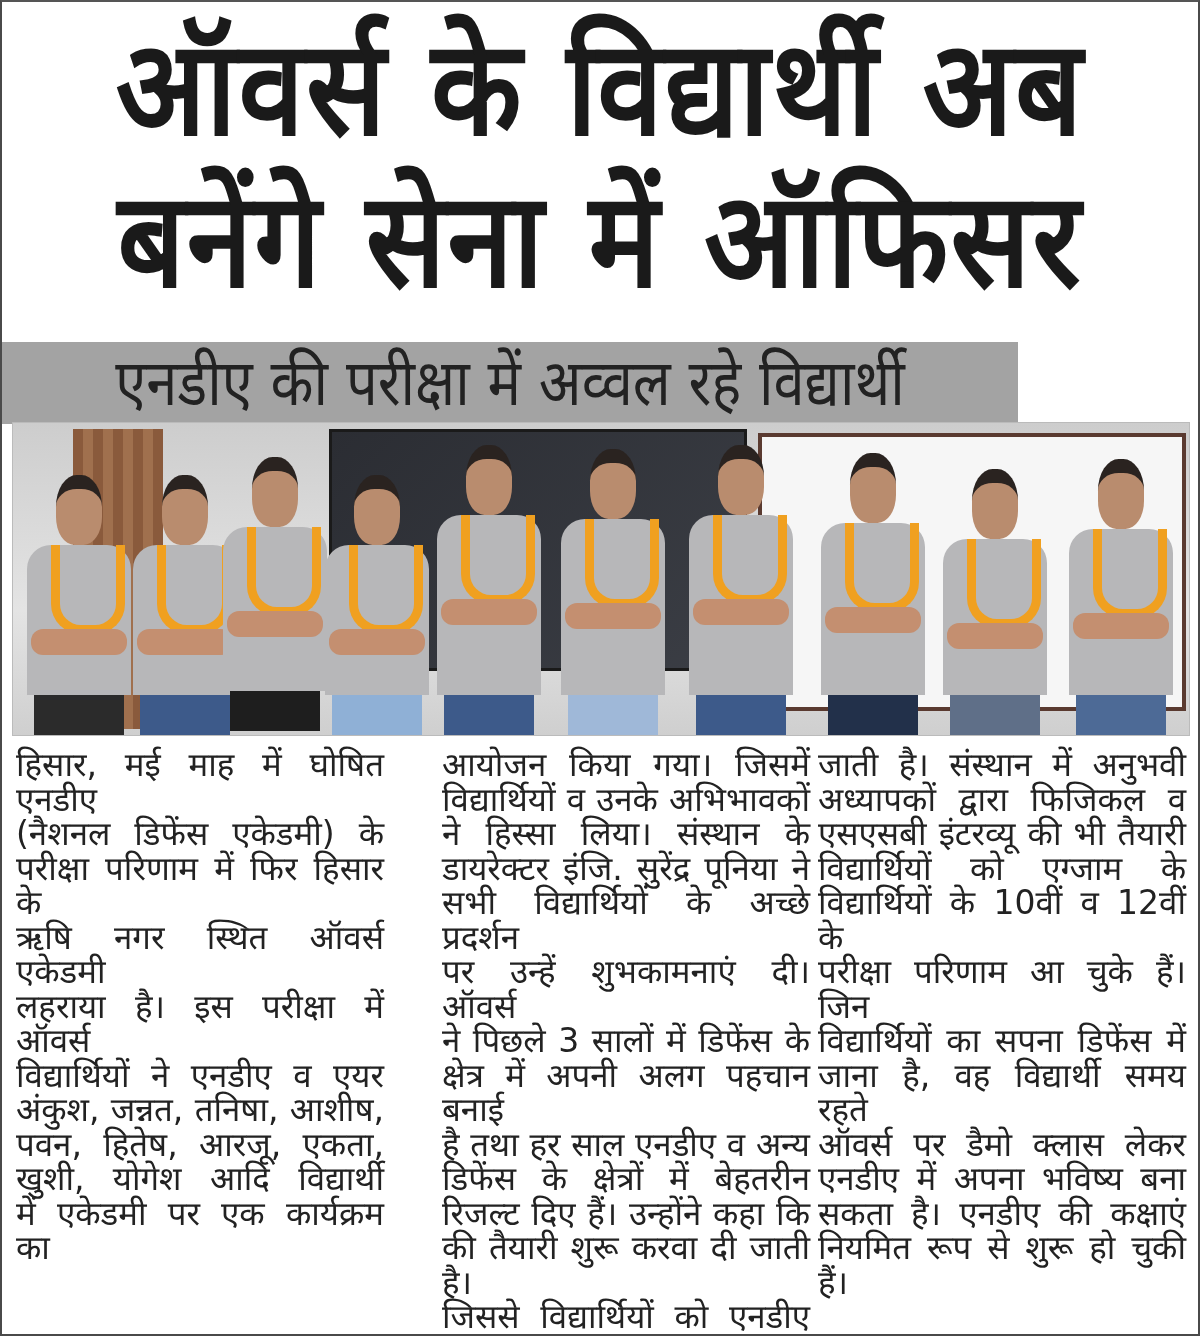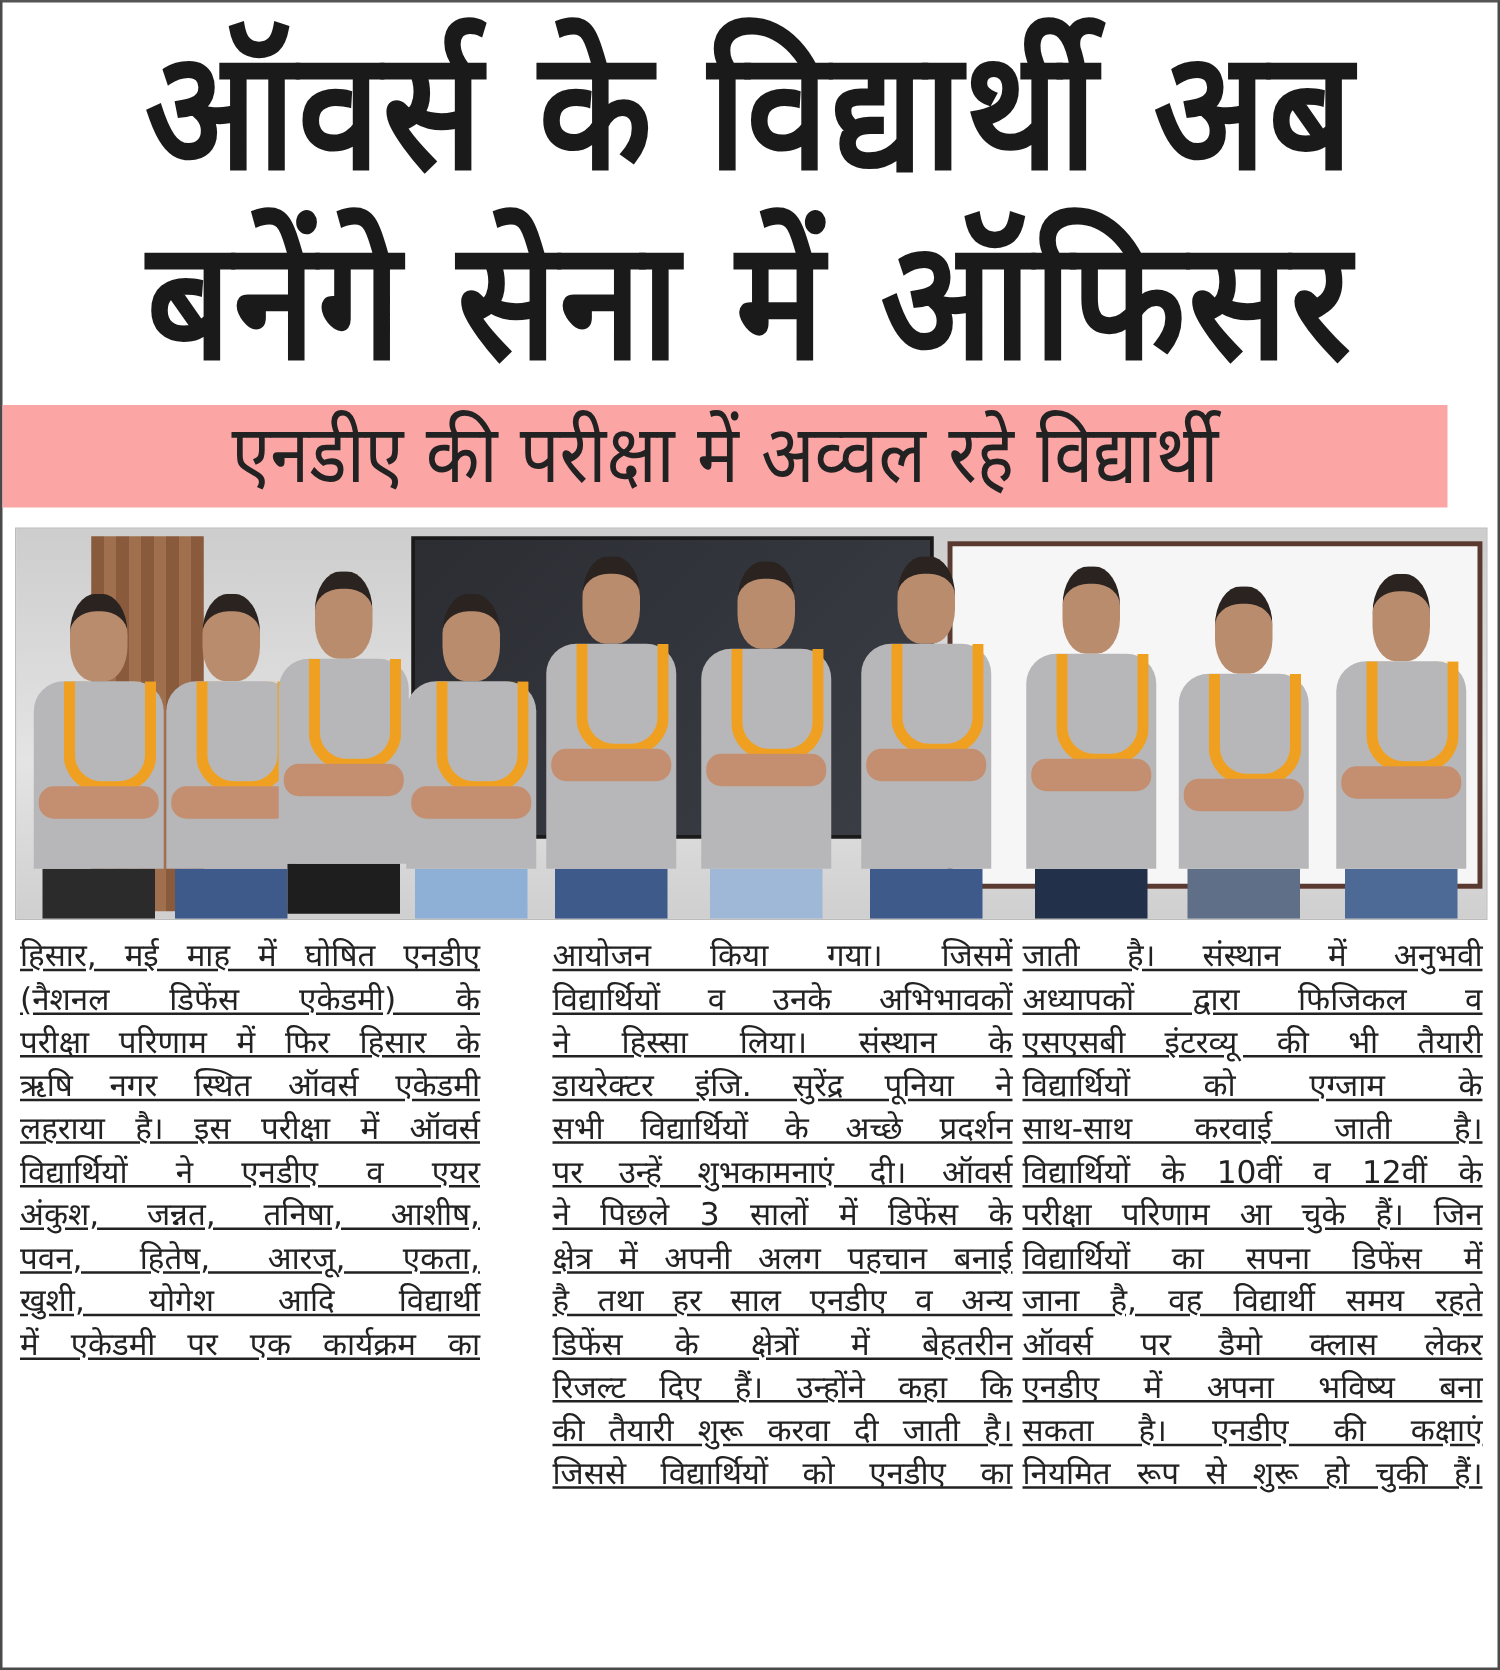--- a/index.html
+++ b/index.html
@@ -22,23 +22,23 @@
       text-align: center;
       font-weight: bold;
       font-size: 118px;
       line-height: 136px;
       letter-spacing: 2px;
       color: #1a1a1a;
       transform: scaleY(1.12);
       transform-origin: top center;
     }
     .subhead-band {
-      position: absolute; left: 2px; top: 324px;
-      width: 1156px; height: 82px;
-      background: #fca5a5;
+      position: absolute; left: 2px; top: 342px;
+      width: 1016px; height: 82px;
+      background: #a3a3a3;
     }
     .subhead {
       position: absolute; left: 0; top: 0; width: 100%;
       text-align: center;
       font-size: 56px;
       line-height: 82px;
       color: #222;
       transform: scaleY(1.15);
       transform-origin: center;
     }
@@ -86,26 +86,25 @@
       position: absolute; left: 4px; top: 84px; width: 96px; height: 26px;
       background: #c48f70; border-radius: 12px;
     }
     .person .legs {
       width: 90px; height: 40px; margin: 0 auto;
       background: #3d5a8a;
     }
     .col {
       position: absolute; top: 748px;
       width: 368px;
-      font-size: 25px;
+      font-size: 33px;
       line-height: 34.5px;
       text-align: justify;
       text-align-last: justify;
       color: #222;
-      text-decoration: underline;
     }
     .col p { margin: 0; }
     .col1 { left: 16px; }
     .col2 { left: 442px; }
     .col3 { left: 818px; }
   </style>
 </head>
 <body>
 
 <div class="frame"></div>
@@ -233,21 +232,20 @@
   <p>रिजल्ट दिए हैं। उन्होंने कहा कि</p>
   <p>की तैयारी शुरू करवा दी जाती है।</p>
   <p>जिससे विद्यार्थियों को एनडीए का</p>
 </div>
 
 <div class="col col3">
   <p>जाती है। संस्थान में अनुभवी</p>
   <p>अध्यापकों द्वारा फिजिकल व</p>
   <p>एसएसबी इंटरव्यू की भी तैयारी</p>
   <p>विद्यार्थियों को एग्जाम के</p>
-  <p>साथ-साथ करवाई जाती है।</p>
   <p>विद्यार्थियों के 10वीं व 12वीं के</p>
   <p>परीक्षा परिणाम आ चुके हैं। जिन</p>
   <p>विद्यार्थियों का सपना डिफेंस में</p>
   <p>जाना है, वह विद्यार्थी समय रहते</p>
   <p>ऑवर्स पर डैमो क्लास लेकर</p>
   <p>एनडीए में अपना भविष्य बना</p>
   <p>सकता है। एनडीए की कक्षाएं</p>
   <p>नियमित रूप से शुरू हो चुकी हैं।</p>
 </div>
 

